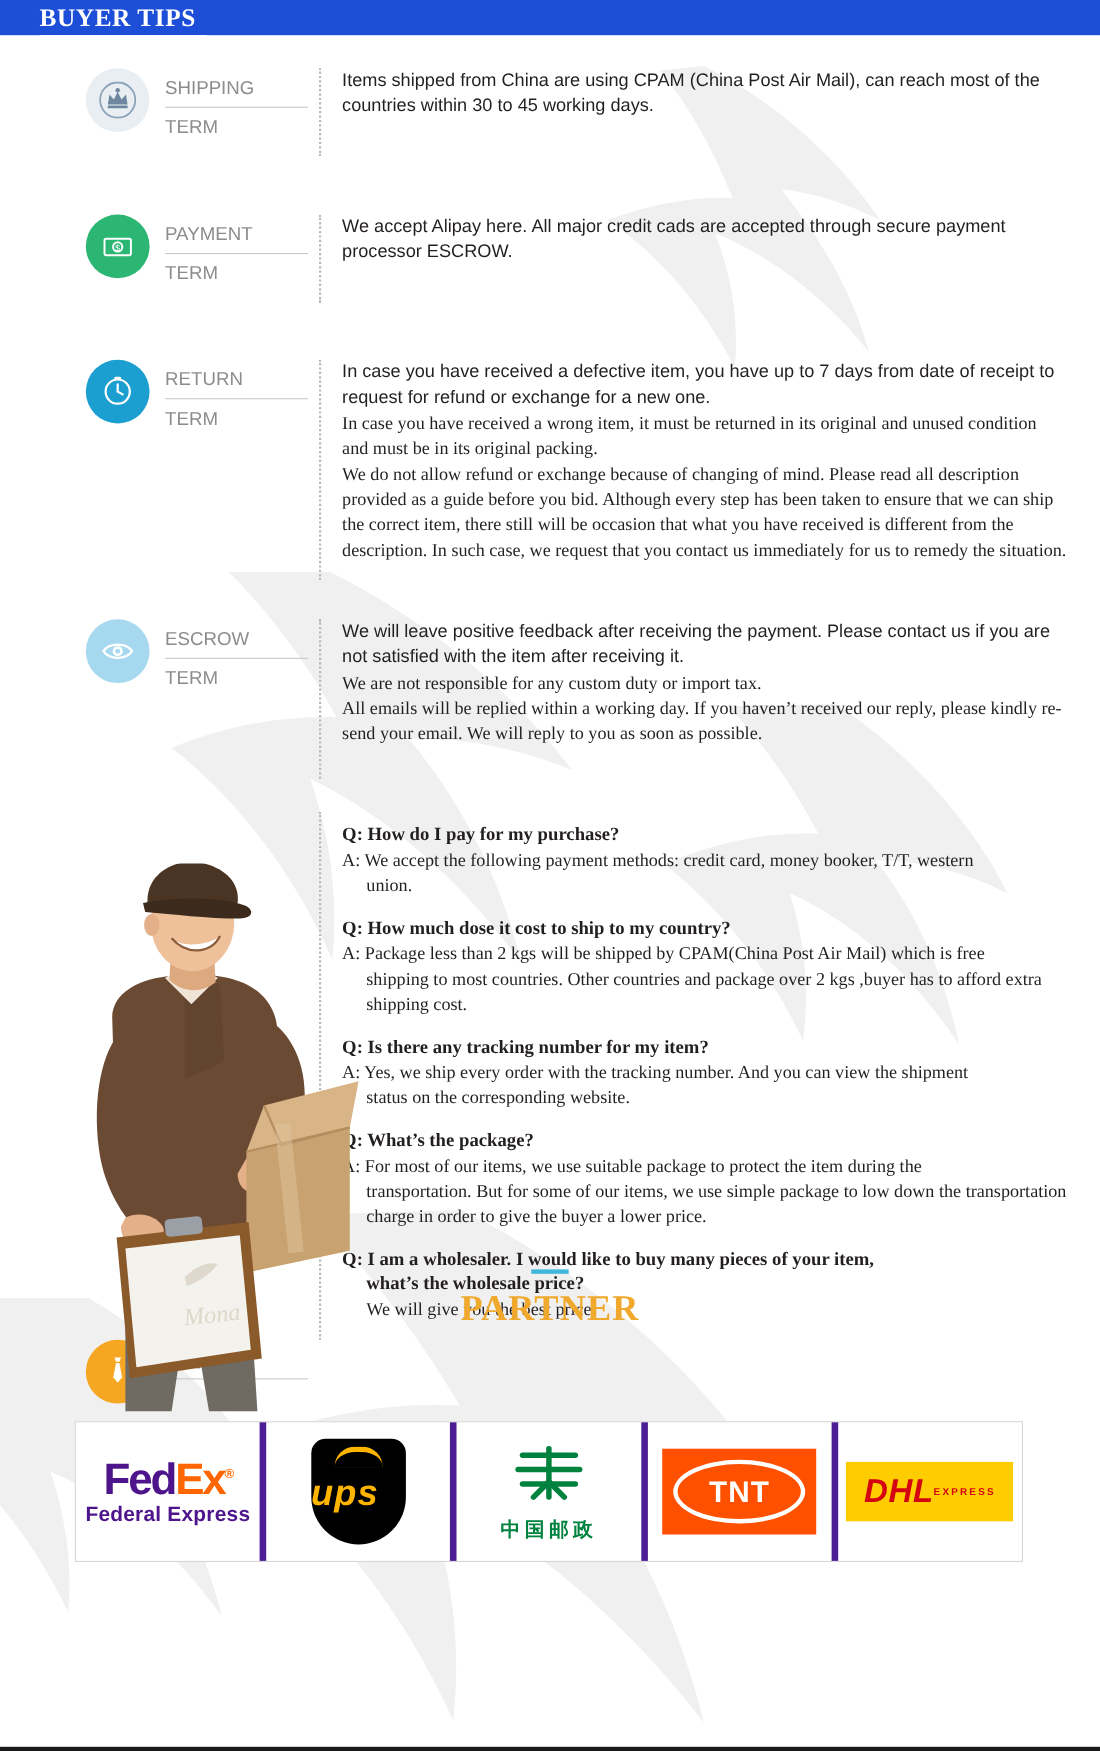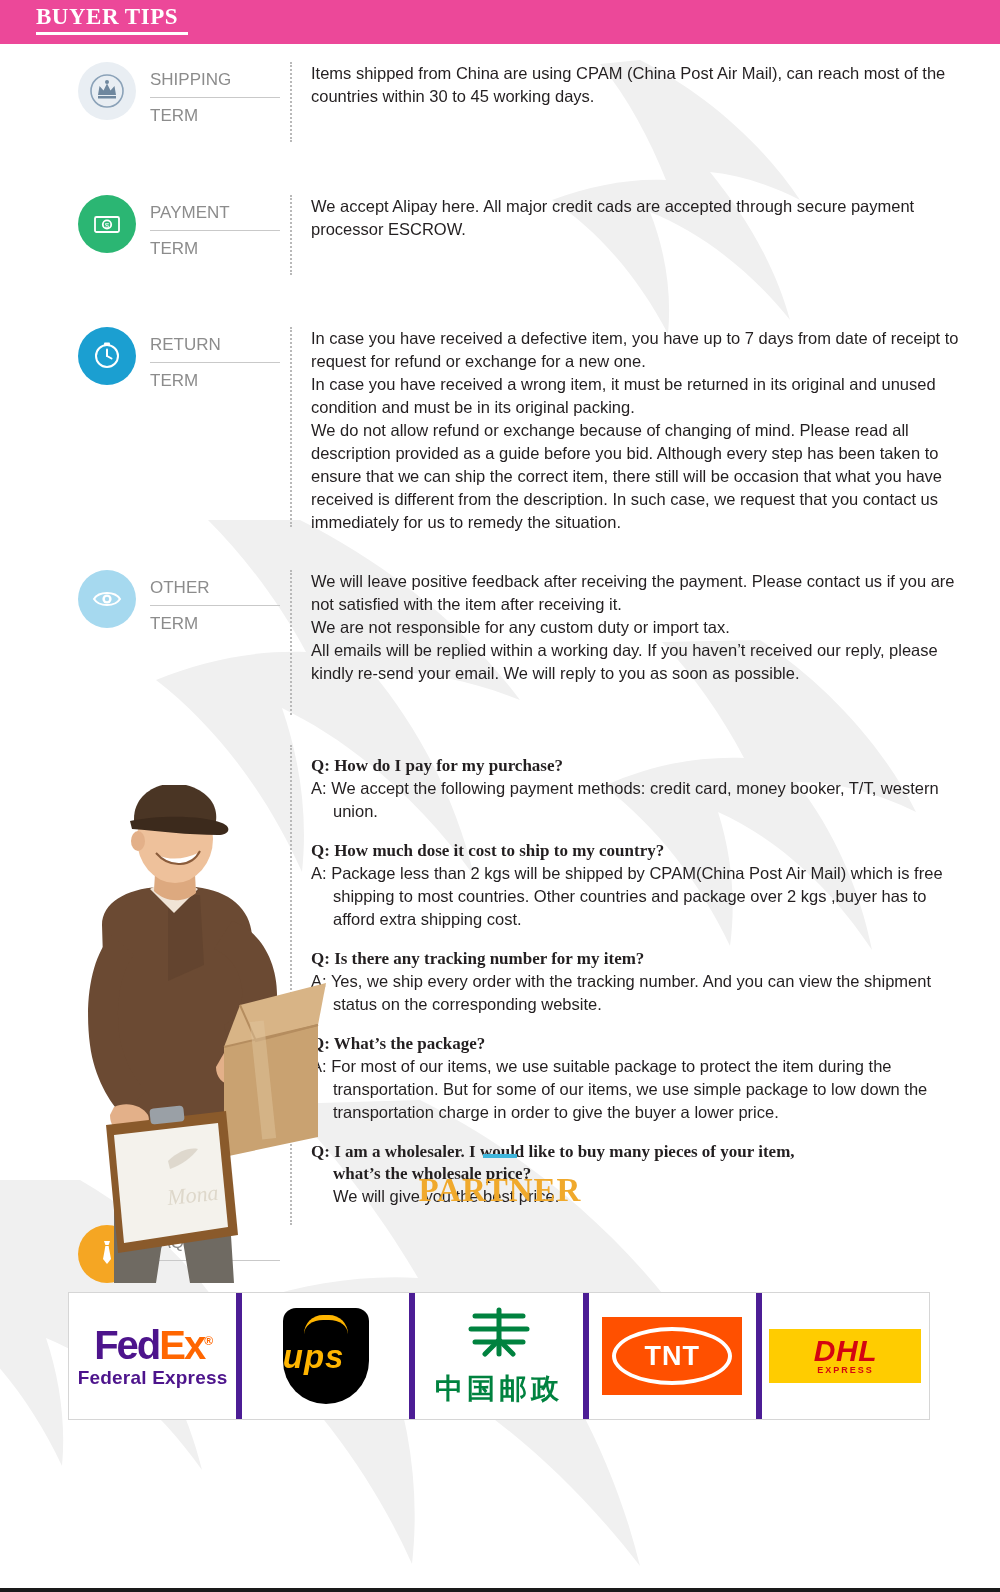--- a/index.html
+++ b/index.html
@@ -11,22 +11,22 @@
     position:relative;
     overflow:hidden;
   }
 
   
   .bg-art{position:absolute;inset:0;z-index:0;pointer-events:none;}
   .bg-art svg{position:absolute;}
 
   
   .topbar{
-    position:absolute;left:0;top:0;width:1000px;height:44px;
-    background:#ec4899;z-index:5;
+    position:absolute;left:0;top:0;width:1000px;height:32px;
+    background:#1d4ed8;z-index:5;
   }
   .topbar-title{
     position:absolute;left:36px;top:4px;
     color:#ffffff;font-family:"Liberation Serif", serif;
     font-weight:bold;font-size:23px;letter-spacing:.5px;
   }
   .topbar-underline{
     position:absolute;left:36px;top:32px;width:152px;height:3px;background:#ffffff;
   }
 
@@ -54,21 +54,21 @@
   .divider{
     flex:0 0 1px;border-left:2px dotted #b9b9b9;margin:0 0 0 0;
   }
 
   
   .rightcol{
     flex:1 1 auto;padding-left:18px;padding-right:30px;
     font-size:16.5px;line-height:23px;color:#231f20;
   }
   .rightcol p{margin:0;}
-  .rightcol p + p{margin-top:0;}
+  .rightcol p + p{margin-top:0;font-family:Liberation Serif, serif;}
 
   
   .faq-block{margin-bottom:17px;}
   .faq-q{
     font-family:"Liberation Serif", serif;font-weight:bold;font-size:17px;
     line-height:22px;margin:0;
   }
   .faq-a{margin:0;font-size:16.5px;line-height:23px;}
   .faq-a .ind{display:block;padding-left:22px;}
 
@@ -115,37 +115,37 @@
     margin-top:30px;letter-spacing:1px;
     font-family:"Liberation Sans", sans-serif;
   }
   .ups-shield .bow{
     position:absolute;top:7px;left:50%;transform:translateX(-50%);
     width:44px;height:14px;border-top:5px solid #ffb500;border-radius:50%/22px 22px 0 0;
   }
 
   
   .chinapost{text-align:center;}
-  .chinapost .cn{font-size:28px;font-weight:bold;color:#00823f;letter-spacing:4px;margin-top:6px;font-family:"DejaVu Sans", sans-serif;}
+  .chinapost .cn{font-size:18px;font-weight:bold;color:#00823f;letter-spacing:4px;margin-top:6px;font-family:"DejaVu Sans", sans-serif;}
 
   
   .tnt-box{
     width:140px;height:78px;background:#ff5000;
     display:flex;align-items:center;justify-content:center;
   }
   .tnt-oval{
     width:112px;height:50px;border:4px solid #ffffff;border-radius:50%;
     display:flex;align-items:center;justify-content:center;
     color:#ffffff;font-weight:bold;font-size:27px;letter-spacing:1px;
   }
 
   
   .dhl-box{
     width:152px;height:54px;background:#ffcc00;
-    display:flex;flex-direction:column;align-items:center;justify-content:center;
+    display:flex;flex-direction:row;align-items:center;justify-content:center;
   }
   .dhl-box .d1{color:#d40511;font-weight:bold;font-style:italic;font-size:30px;line-height:28px;letter-spacing:.5px;}
   .dhl-box .d2{color:#d40511;font-weight:bold;font-size:9px;letter-spacing:2px;}
 
   .bottom-rule{position:absolute;left:0;bottom:0;width:1000px;height:4px;background:#1a1a1a;z-index:7;}
 </style>
 </head>
 <body>
 
 <div class="bg-art">
@@ -234,21 +234,21 @@
   <div class="row" style="margin-top:36px;">
     <div class="leftcol">
       <div class="iconwrap" style="background:#a6d9ef;">
         <svg width="36" height="36" viewBox="0 0 36 36" aria-hidden="true">
           <path d="M5 18 C10 10 26 10 31 18 C26 26 10 26 5 18 Z" fill="none" stroke="#ffffff" stroke-width="2"></path>
           <circle cx="18" cy="18" r="4.6" fill="#ffffff"></circle>
           <circle cx="18" cy="18" r="2.2" fill="#a6d9ef"></circle>
         </svg>
       </div>
       <div class="lbl">
-        <span class="l1">OTHER</span>
+        <span class="l1">ESCROW</span>
         <span class="l2">TERM</span>
       </div>
     </div>
     <div class="divider" style="height:145px;"></div>
     <div class="rightcol">
       <p>We will leave positive feedback after receiving the payment. Please contact us if you are not satisfied with the item after receiving it.</p>
       <p>We are not responsible for any custom duty or import tax.</p>
       <p>All emails will be replied within a working day. If you haven’t received our reply, please kindly re-send your email. We will reply to you as soon as possible.</p>
     </div>
   </div>

